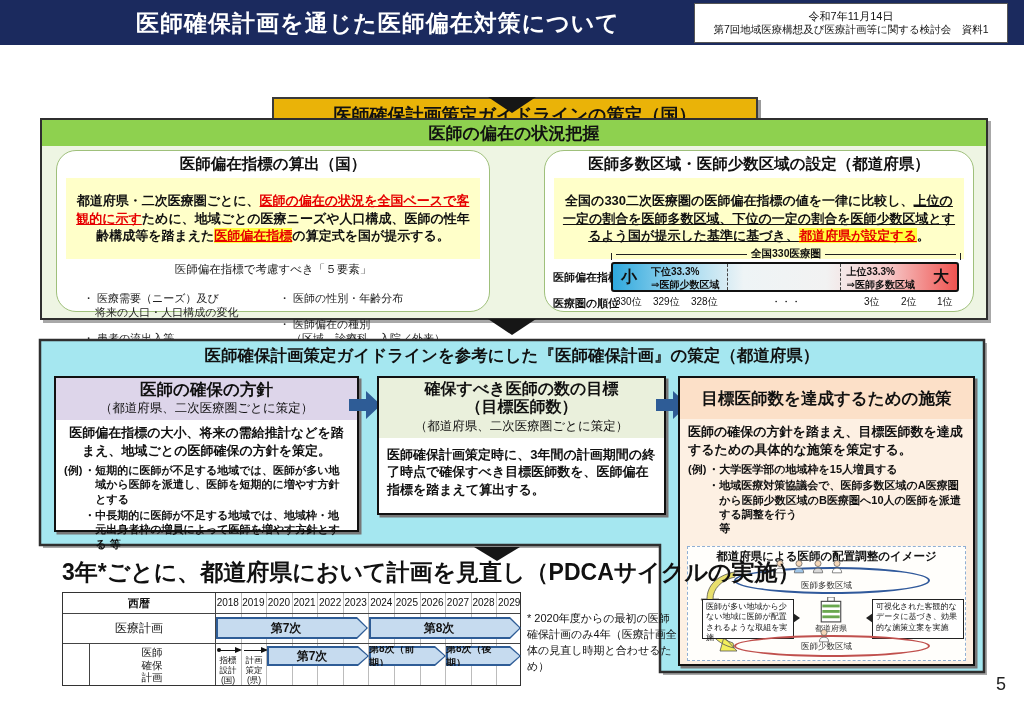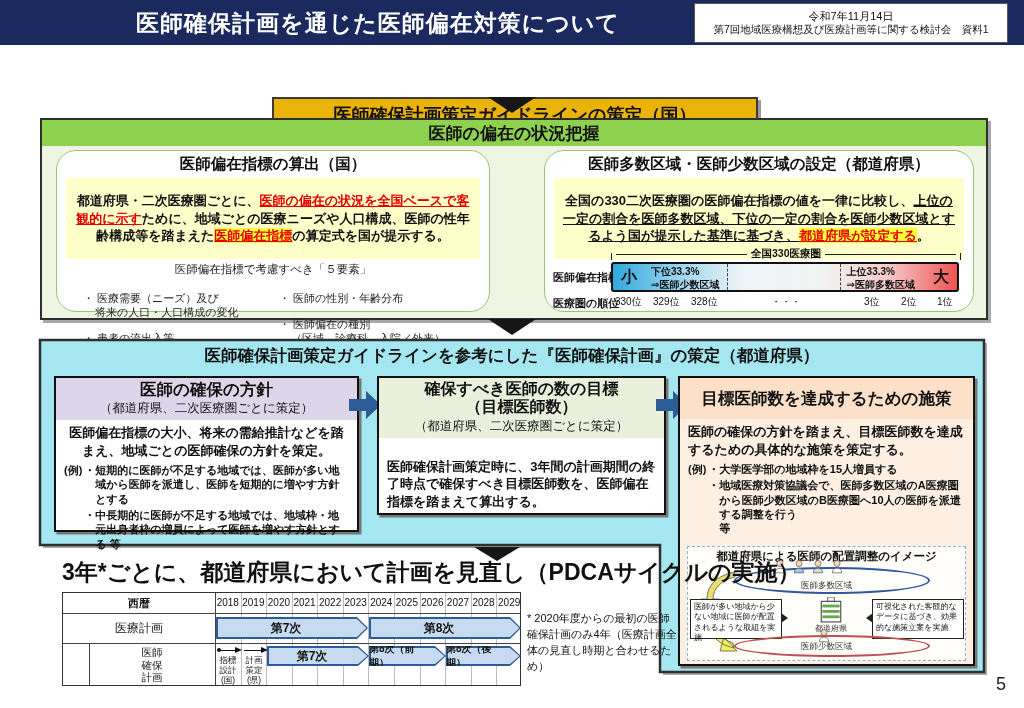--- a/index.html
+++ b/index.html
@@ -98,21 +98,21 @@
   .ell{position:absolute;border-radius:50%;box-sizing:border-box;}
   .ell-blue{left:46px;top:20px;width:196px;height:27px;border:2.5px solid #30599b;}
   .ell-red{left:46px;top:88px;width:196px;height:22px;border:2.5px solid #c0504d;}
   .docs{position:absolute;display:flex;gap:7px;}
   .docs-many{left:86px;top:13px;}
   .doc-few{left:130px;top:82px;}
   .zl{position:absolute;font-size:8.5px;color:#333;text-align:center;left:0;right:0;}
   .zl-many{top:33px;} .zl-few{top:94px;}
   .bubble{position:absolute;top:52px;height:40px;border:1px solid #222;background:#fff;
           font-size:8px;line-height:1.3;padding:2px 3px;box-sizing:border-box;}
-  .bub-l{left:2px;width:92px;}
+  .bub-l{left:14px;width:92px;}
   .bub-r{left:184px;width:92px;}
   .bub-l::after{content:"";position:absolute;right:-7px;top:13px;border-top:5px solid transparent;
                 border-bottom:5px solid transparent;border-left:7px solid #222;}
   .bub-r::after{content:"";position:absolute;left:-7px;top:13px;border-top:5px solid transparent;
                 border-bottom:5px solid transparent;border-right:7px solid #222;}
   .bldg{position:absolute;left:131px;top:50px;}
   .zl-pref{position:absolute;left:110px;width:66px;top:76px;font-size:8px;text-align:center;color:#333;}
   .yarrows{position:absolute;left:12px;top:22px;}
   
   .pdca-title{position:absolute;left:62px;top:557px;font-size:23px;font-weight:bold;}
@@ -262,21 +262,21 @@
     <polygon points="0,9 17,9 17,1 32,15 17,29 17,21 0,21" fill="#2e5c96"></polygon>
   </svg>
 
   <div class="col col2">
     <div class="col-head">
       <div class="t pre" style="font-size:16px">確保すべき医師の数の目標
 （目標医師数）</div>
       <div class="s">（都道府県、二次医療圏ごとに策定）</div>
     </div>
     <div class="col-body">
-      <div class="p" style="margin-top:16px">医師確保計画策定時に、3年間の計画期間の終了時点で確保すべき目標医師数を、医師偏在指標を踏まえて算出する。</div>
+      <div class="p" style="margin-top:4px">医師確保計画策定時に、3年間の計画期間の終了時点で確保すべき目標医師数を、医師偏在指標を踏まえて算出する。</div>
     </div>
   </div>
 
   <svg class="rarr ra2" viewBox="0 0 32 30">
     <polygon points="0,9 17,9 17,1 32,15 17,29 17,21 0,21" fill="#2e5c96"></polygon>
   </svg>
 
   <div class="col col3">
     <div class="col-head">
       <div class="t">目標医師数を達成するための施策</div>

